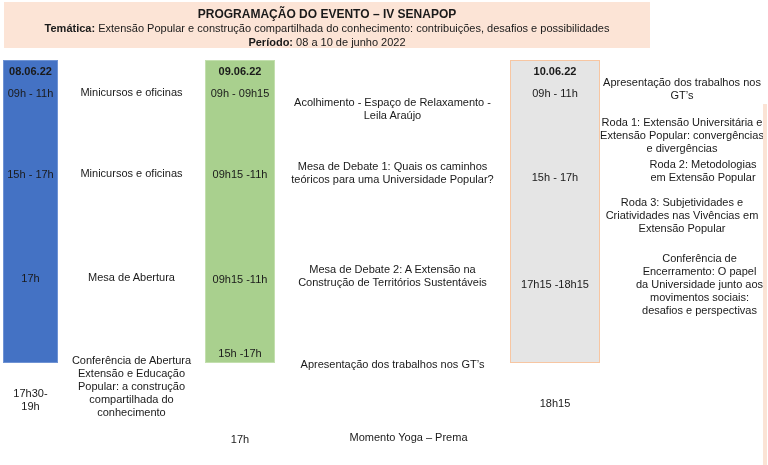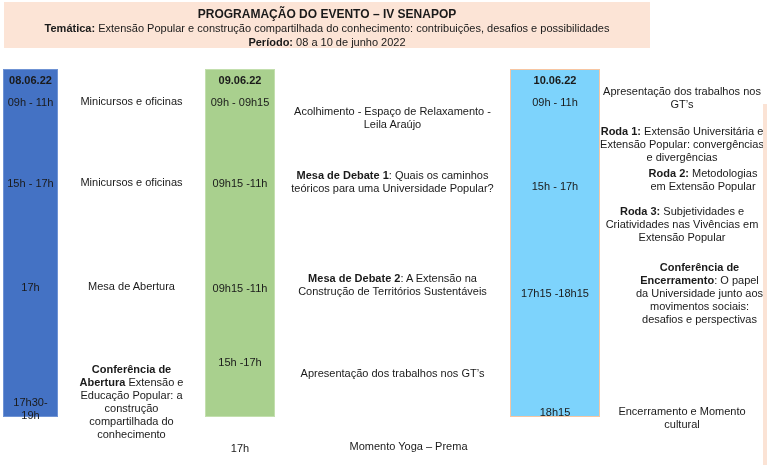--- a/index.html
+++ b/index.html
@@ -12,35 +12,35 @@
     position:absolute; left:4px; top:2px; width:646px; height:46px;
     background:#fce4d6; text-align:center; padding-top:5px;
   }
   .header .title { font-size:12px; font-weight:bold; line-height:14px; }
   .header .sub   { font-size:11px; line-height:14px; }
   .header .sub b { font-weight:bold; }
 
   
   .tablezone { position:absolute; left:0; top:52px; width:768px; height:404px; }
 
-  .col { position:absolute; top:17px; height:348px; }
+  .col { position:absolute; top:8px; height:303px; }
   .timecol { border:1px solid rgba(255,255,255,0.65); }
   .col-d1 { left:3px;   width:55px;  background:#4472c4; border-color:#6f93d4; }
   .col-a1 { left:58px;  width:147px; background:#ffffff; }
   .col-d2 { left:205px; width:70px;  background:#a9d08e; border-color:#c3dfae; }
   .col-a2 { left:275px; width:235px; background:#ffffff; }
-  .col-d3 { left:510px; width:90px;  background:#7dd3fc; border-color:#f7c6a2; }
+  .col-d3 { left:510px; width:90px;  background:#e5e5e5; border-color:#f7c6a2; }
   .col-a3 { left:600px; width:164px; background:#ffffff; }
 
   .cell {
     position:absolute; left:0; right:0; text-align:center;
     font-size:11px; line-height:13px;
   }
   .date { font-weight:bold; }
-  .cell b { font-weight:bold; }
+  .cell b { font-weight:normal; }
   .pad { padding:0 8px; }
   .narrow { left:13px; right:13px; }
 
   
   .right-edge { position:absolute; left:763px; top:52px; width:4px; height:404px; background:#fbe3d5; }
 </style>
 </head>
 <body>
 
 <div class="page">
@@ -92,19 +92,18 @@
       <div class="cell" style="top:217px;">17h15 -18h15</div>
       <div class="cell" style="top:336px;">18h15</div>
     </div>
 
     <div class="col col-a3">
       <div class="cell" style="top:16px;">Apresentação dos trabalhos nos GT’s</div>
       <div class="cell" style="top:56px;"><b>Roda 1:</b><span> Extensão Universitária e Extensão Popular: convergências e divergências</span></div>
       <div class="cell" style="top:98px;margin-left:42px;"><b>Roda 2:</b><span> Metodologias em Extensão Popular</span></div>
       <div class="cell" style="top:136px;"><b>Roda 3:</b><span> Subjetividades e Criatividades nas Vivências em Extensão Popular</span></div>
       <div class="cell" style="top:192px;padding-left:35px;"><b>Conferência de Encerramento</b><span>:  O papel da Universidade junto aos movimentos sociais: desafios e perspectivas</span></div>
-      <div class="cell" style="top:336px;">Encerramento e Momento cultural</div>
     </div>
 
     <div class="right-edge"></div>
   </div>
 
 </div>
 
 </body></html>

